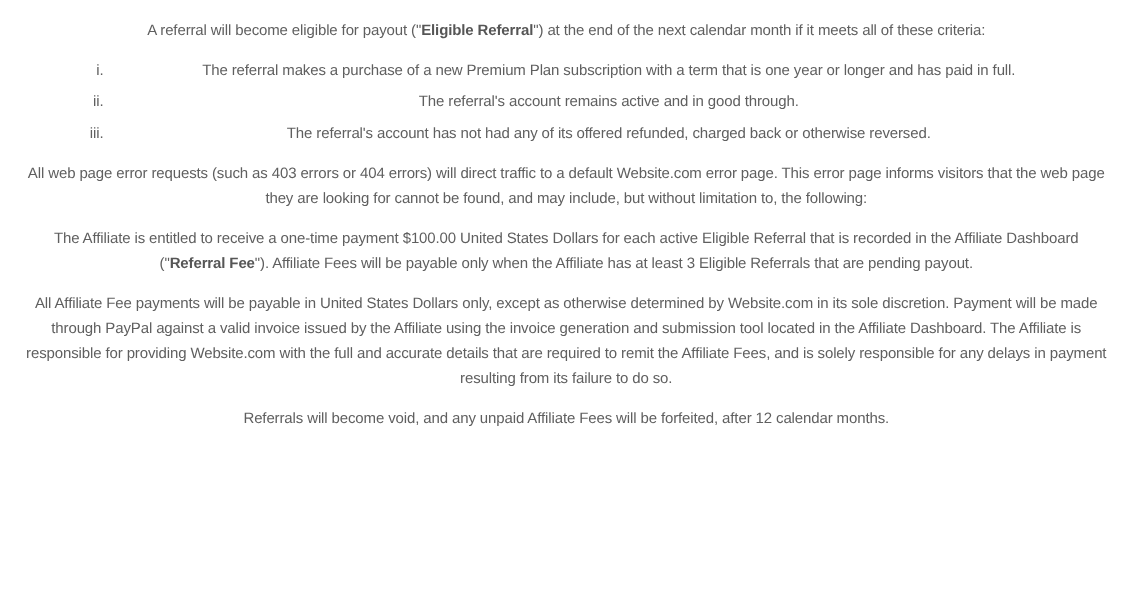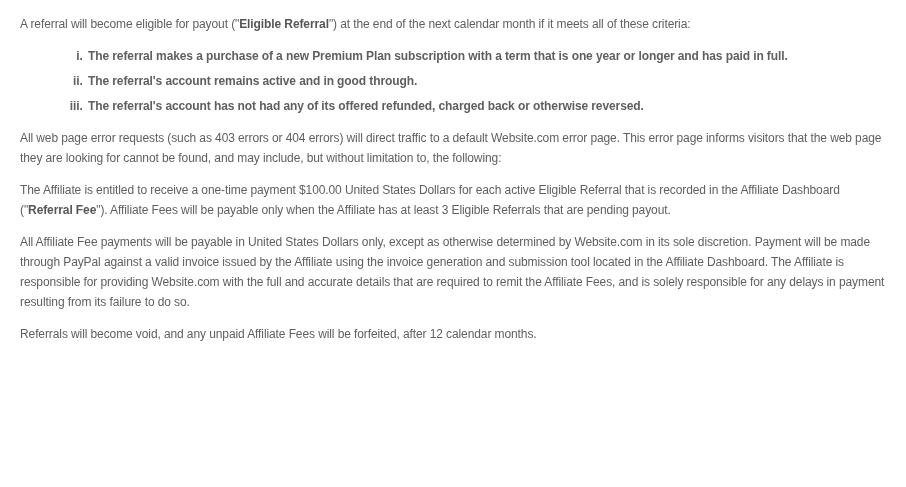--- a/index.html
+++ b/index.html
@@ -22,29 +22,30 @@
     margin: 0 0 16px 0;
     padding-left: 5px;
     line-height: 34px;
     letter-spacing: 0.2px;
   }
   .body-text, .terms-list {
     font-size: 12px;
     line-height: 20px;
     letter-spacing: -0.1px;
     color: #5f5f5f;
+    text-align: center;
   }
   .body-text { margin: 12px 0; }
   .body-text strong { font-weight: 700; color: #565656; }
   .terms-list {
     list-style: lower-roman outside;
     margin: 12px 0;
     padding-left: 66px;
   }
-  .terms-list li { margin: 0 0 5px 0; padding-left: 2px; font-weight: bold; }
+  .terms-list li { margin: 0 0 5px 0; padding-left: 2px; }
 </style>
 </head>
 <body>
 
 <main class="page">
 
 
   <p class="body-text"><span>A referral will become eligible for payout ("</span><strong>Eligible Referral</strong><span>") at the end of the next calendar month if it meets all of these criteria:</span></p>
 
   <ol class="terms-list">

